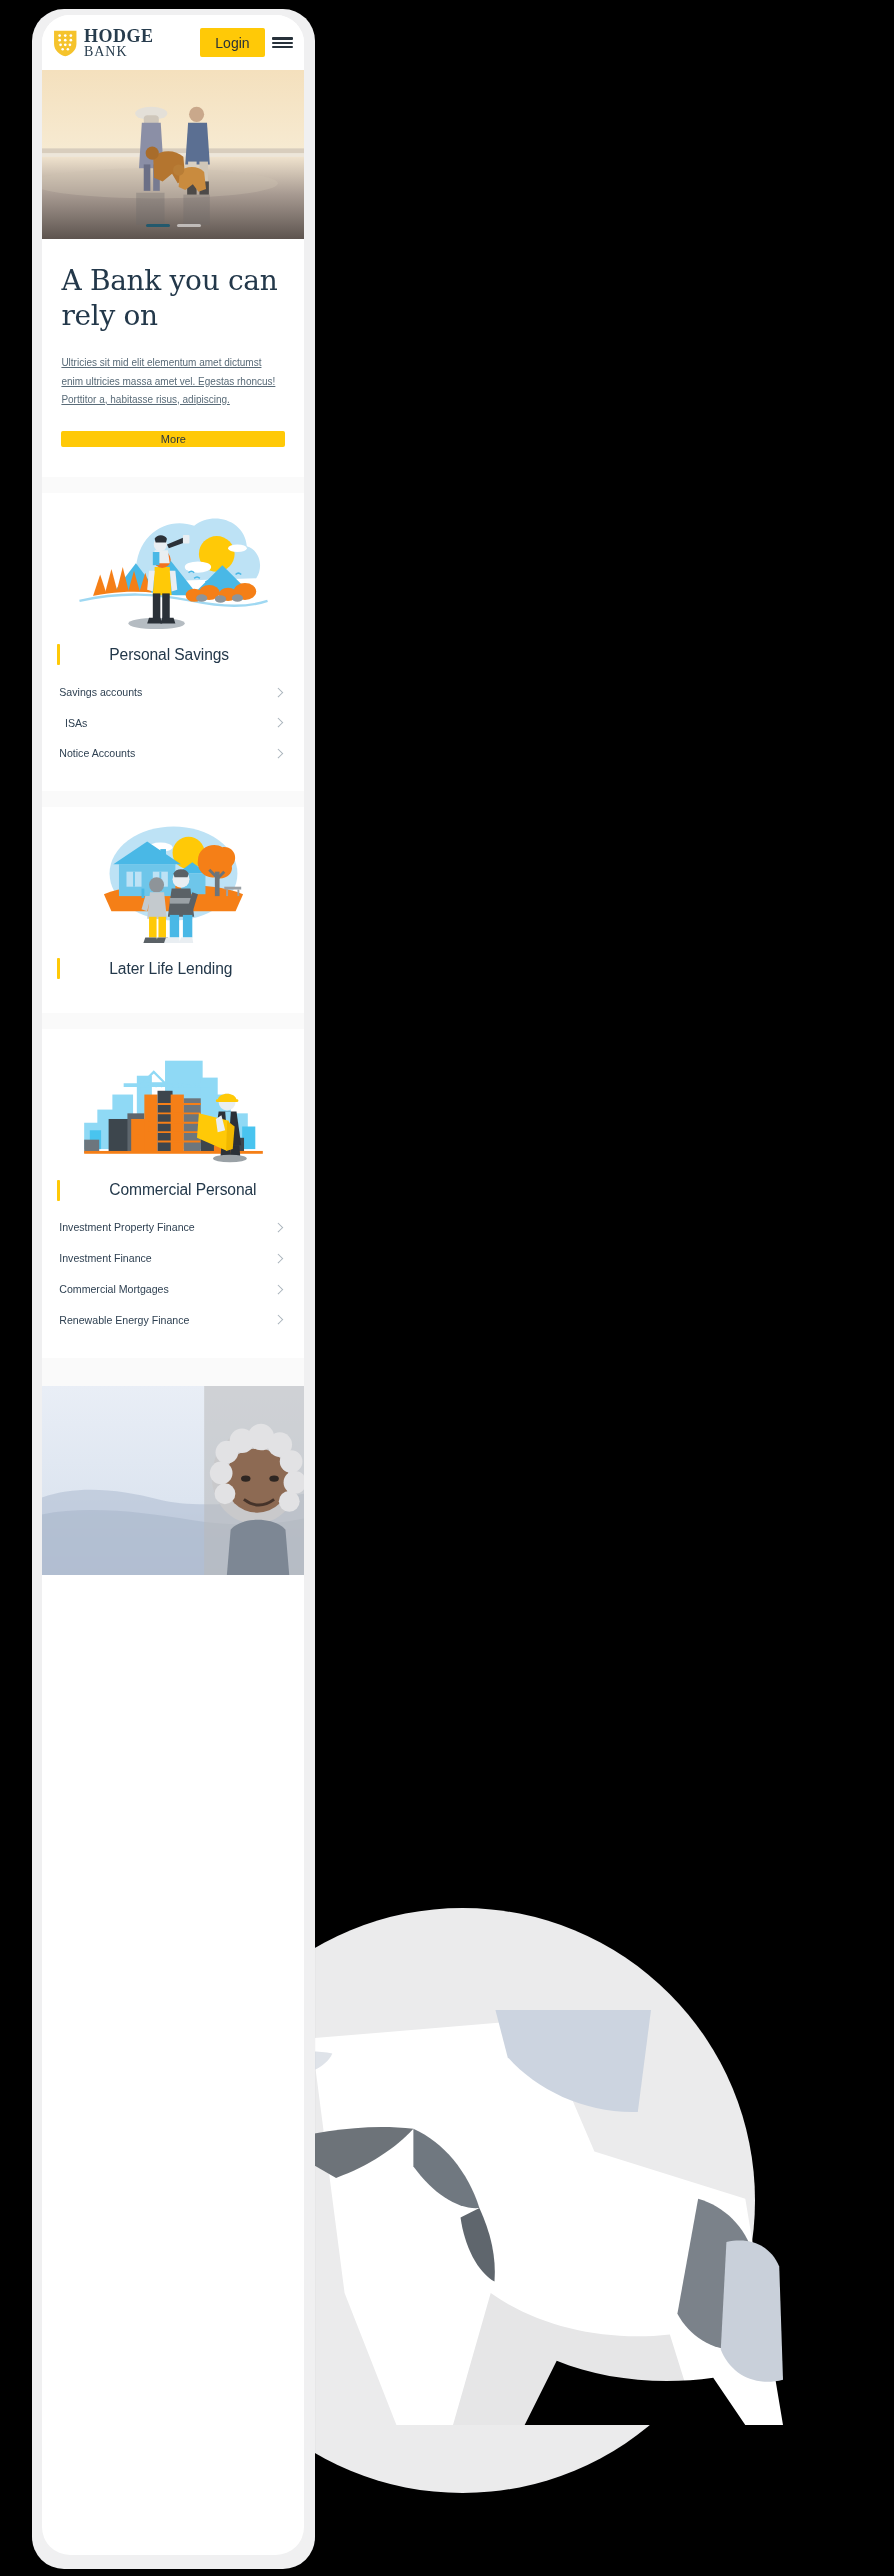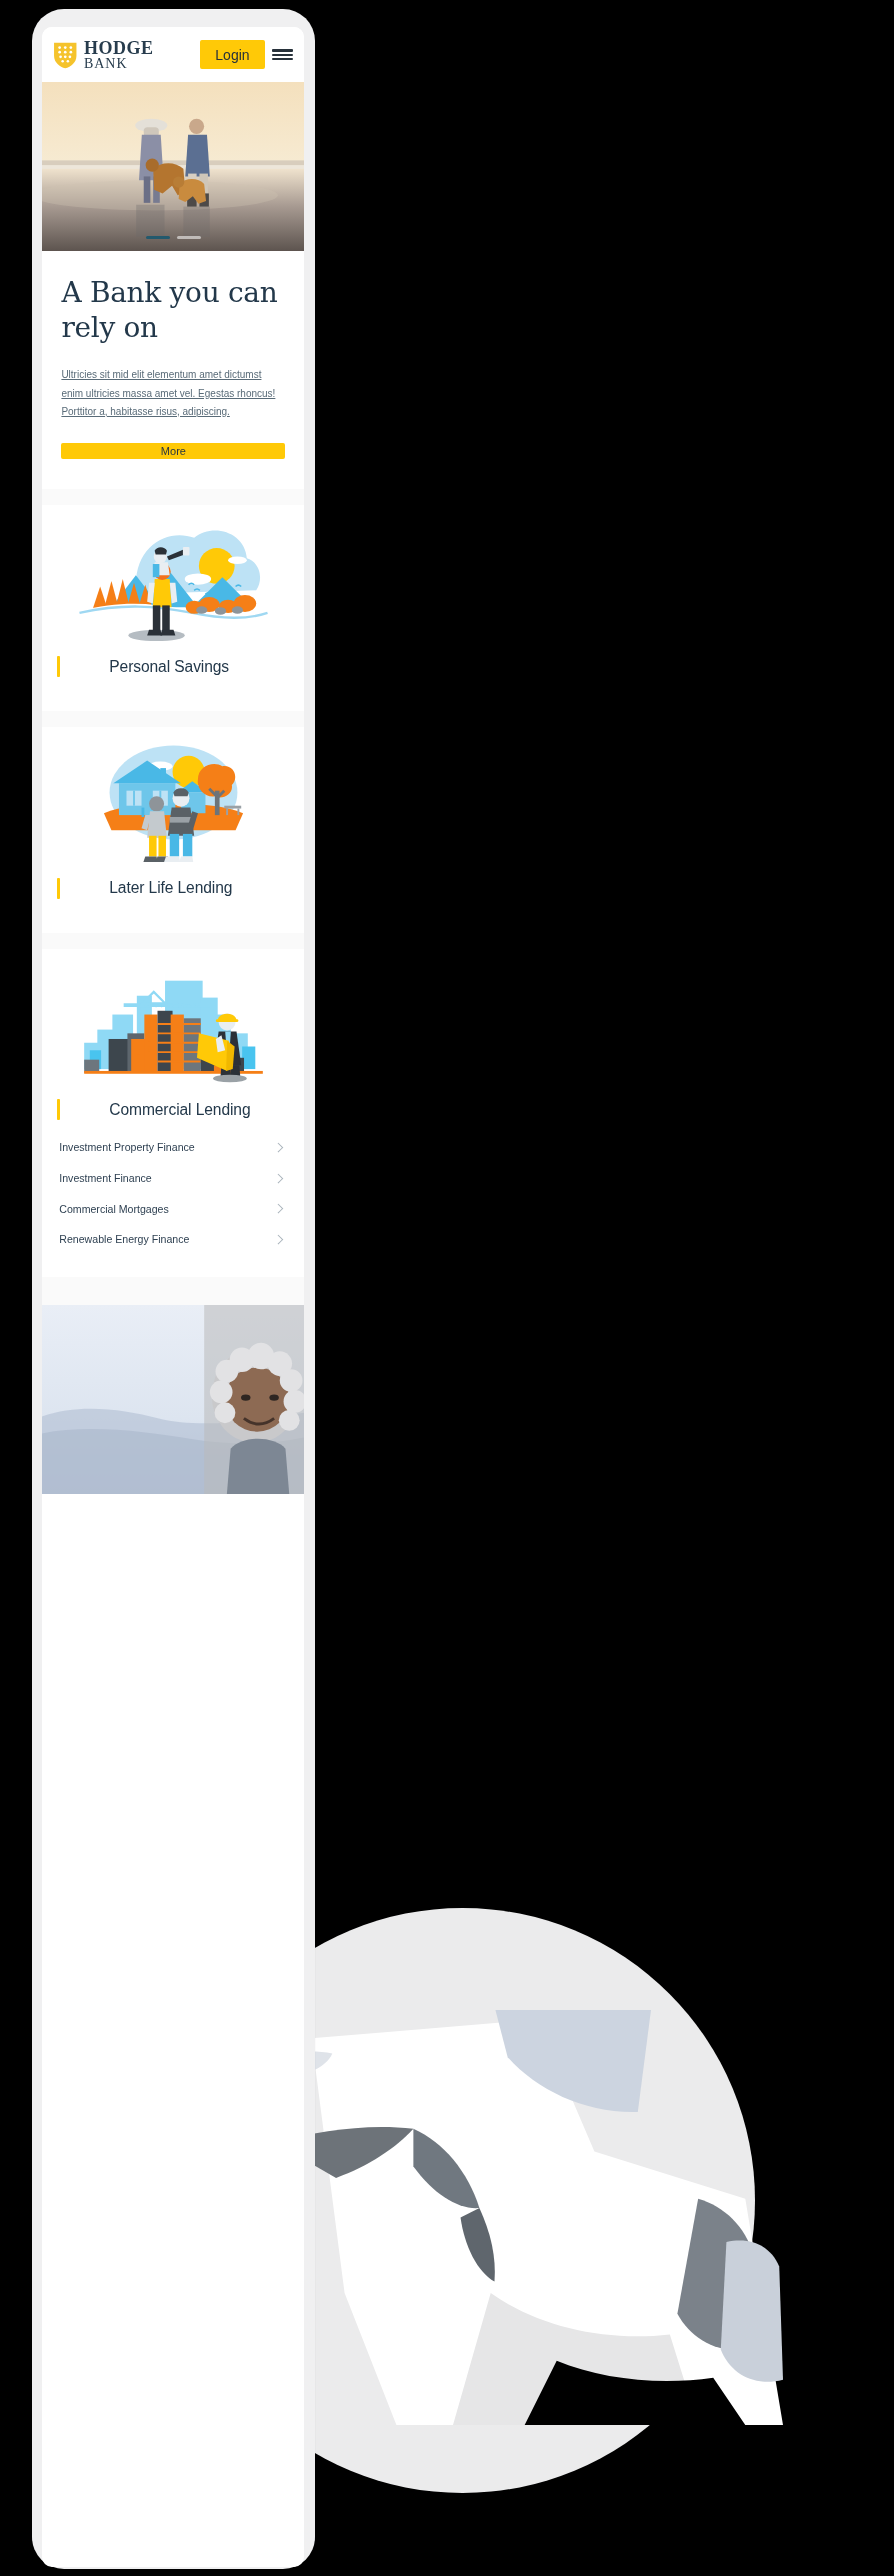--- a/index.html
+++ b/index.html
@@ -48,25 +48,25 @@
     width: 283px;
     height: 2560px;
     background: #f0f0f1;
     border-radius: 32px;
     box-shadow: 0 0 0 0.9px rgba(0,0,0,0.02);
   }
 
   .screen {
     position: absolute;
     left: 10.4px;
-    top: 18px;
+    top: 6px;
     width: 262px;
     height: 2540px;
     background: #ffffff;
-    border-radius: 10px;
+    border-radius: 28px;
     overflow: hidden;
   }
 
   
   .site-header {
     position: relative;
     height: 55px;
     background: #ffffff;
     display: flex;
     align-items: center;
@@ -445,20 +445,34 @@
               <path d="M166 74 q3 -3 6 0"></path>
             </g>
           </svg>
         </div>
 
         <div class="card-title-row">
           <span class="title-bar"></span>
           <h2 class="card-title">Personal Savings</h2>
         </div>
 
+        <ul class="link-list">
+          <li class="link-row">
+            <span class="lbl">Savings accounts</span>
+            <span class="chev"></span>
+          </li>
+          <li class="link-row indent">
+            <span class="lbl">ISAs</span>
+            <span class="chev"></span>
+          </li>
+          <li class="link-row">
+            <span class="lbl">Notice Accounts</span>
+            <span class="chev"></span>
+          </li>
+        </ul>
       </section>
 
       <div class="section-gap"></div>
 
       <section class="product-card">
         <div class="illus">
           <svg width="151" height="126" viewBox="0 0 160 134">
             <ellipse cx="80" cy="58" rx="68" ry="50" fill="#bde2f5"></ellipse>
             <circle cx="96" cy="36" r="17" fill="#ffc907"></circle>
             <ellipse cx="66" cy="30" rx="13" ry="5" fill="#ffffff"></ellipse>
@@ -572,21 +586,21 @@
             <path d="M156 112 L165 112 L166 124 L155 124 Z" fill="#2b3138"></path>
             <ellipse cx="155" cy="126" rx="18" ry="4" fill="#9aa1a6"></ellipse>
             <path d="M122 78 L154 86 L152 118 L120 104 Z" fill="#ffc907"></path>
             <path d="M152 86 L160 92 L158 116 L151 118 Z" fill="#f0b800"></path>
             <path d="M140 84 L146 80 L150 96 L142 98 Z" fill="#e9eef2"></path>
           </svg>
         </div>
 
         <div class="card-title-row">
           <span class="title-bar"></span>
-          <h2 class="card-title">Commercial Lending</h2>
+          <h2 class="card-title">Commercial Personal</h2>
         </div>
 
         <ul class="link-list">
           <li class="link-row">
             <span class="lbl">Investment Property Finance</span>
             <span class="chev"></span>
           </li>
           <li class="link-row">
             <span class="lbl">Investment Finance</span>
             <span class="chev"></span>

